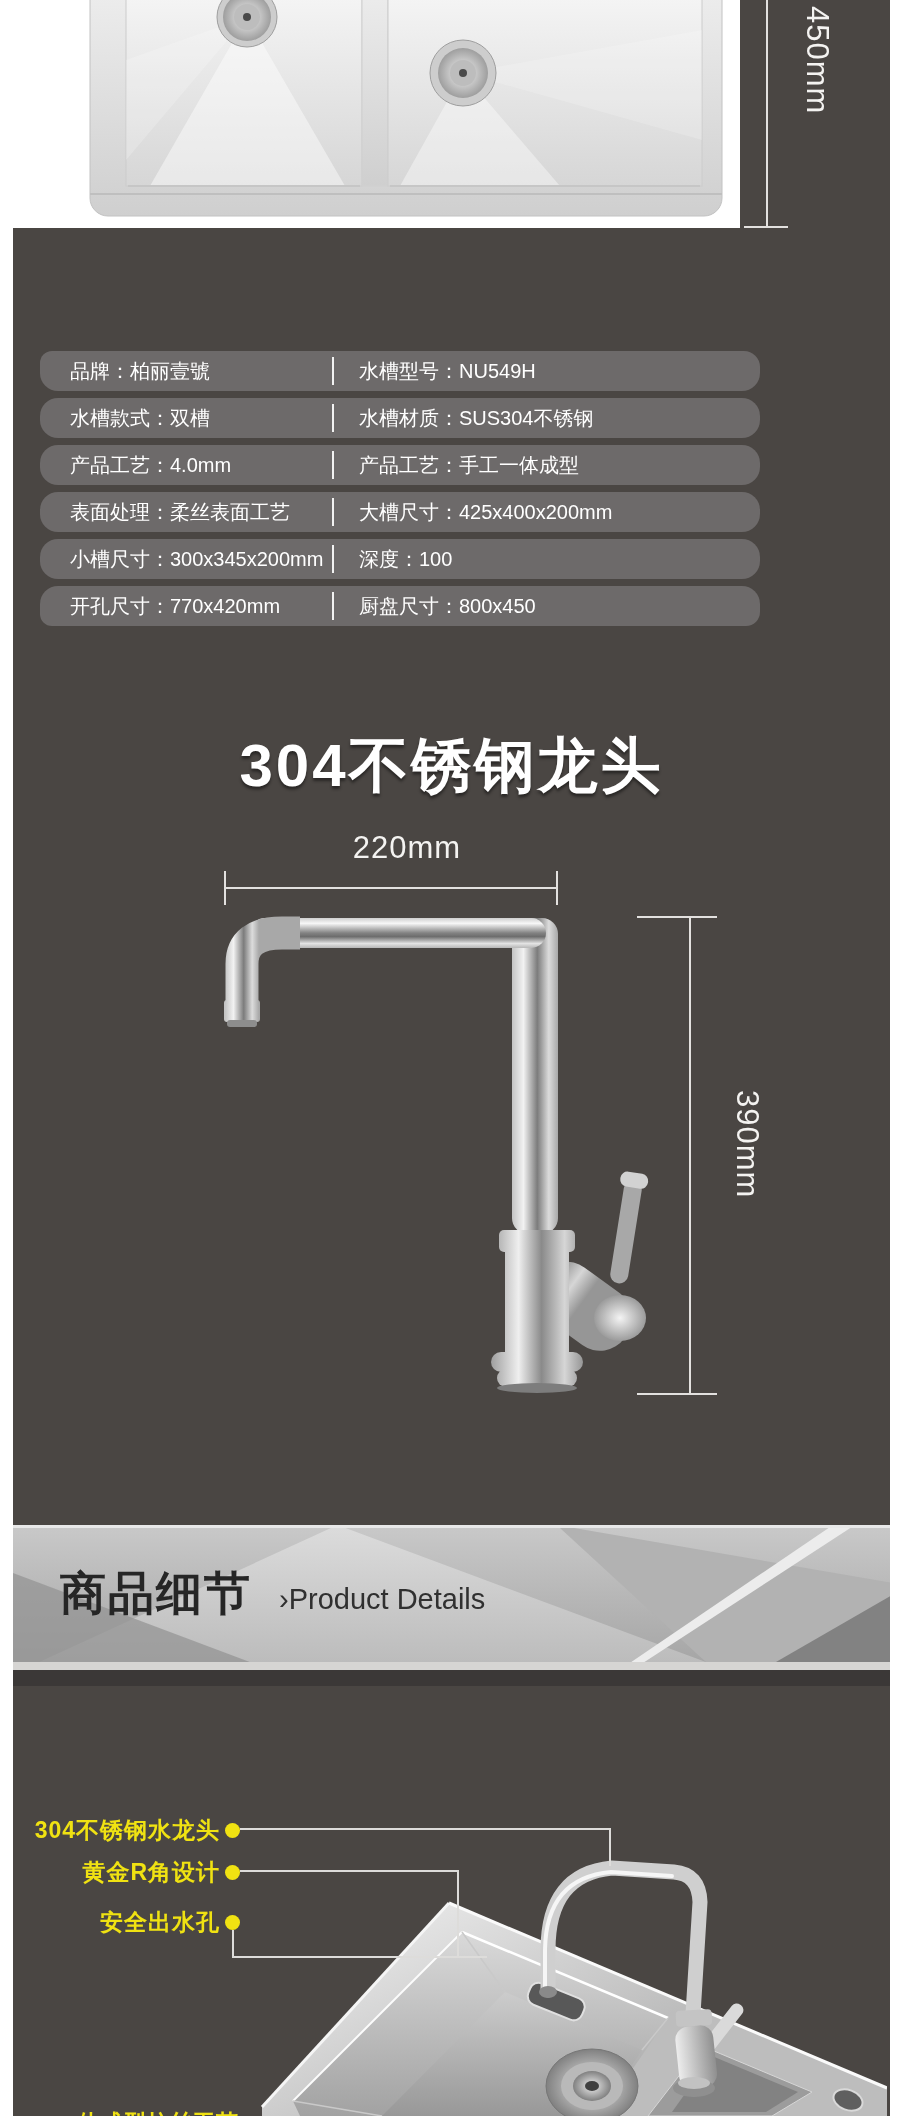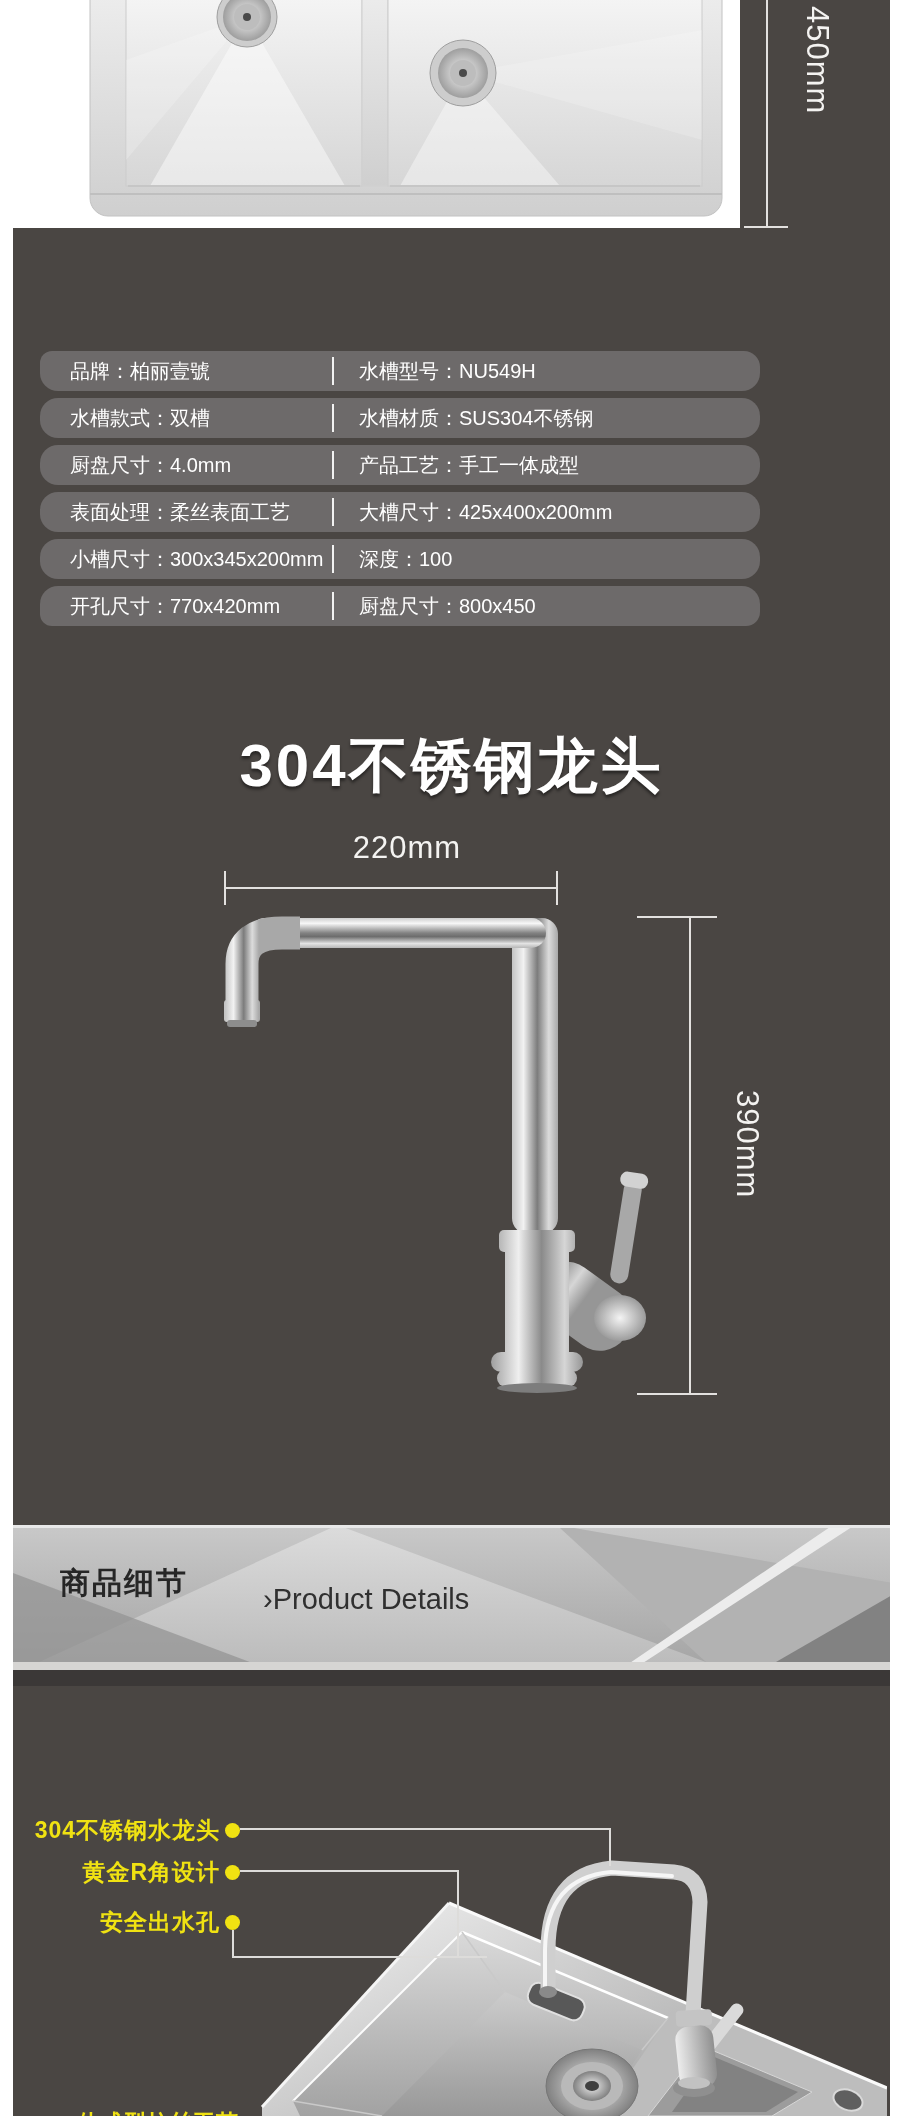--- a/index.html
+++ b/index.html
@@ -38,22 +38,22 @@
   
   .banner{position:absolute;left:0;top:1525px;width:877px;height:137px;overflow:hidden;
           background:linear-gradient(180deg,#c9c9c9,#a6a6a6);}
   .facet{position:absolute;inset:0;}
   .f-bright{background:linear-gradient(180deg,#dcdcdc,#bcbcbc);clip-path:polygon(37% 0,3% 100%,79% 100%);}
   .f-left{background:#949494;clip-path:polygon(0 35%,27% 100%,0 100%);opacity:.75;}
   .f-right{background:#b2b2b2;clip-path:polygon(62% 0,100% 42%,100% 100%,79% 100%);}
   .f-streak{background:#ececec;clip-path:polygon(93.5% 0,96% 0,72% 100%,70.5% 100%);}
   .f-rdark{background:#828282;clip-path:polygon(87% 100%,100% 52%,100% 100%);}
   .banner-top-edge{position:absolute;left:0;top:0;width:100%;height:3px;background:#e8e8e8;}
-  .banner-cn{position:absolute;left:47px;top:38px;font-size:30px;font-weight:800;color:#262626;letter-spacing:2px;}
-  .banner-en{position:absolute;left:250px;top:58px;font-size:29px;color:#303030;}
+  .banner-cn{position:absolute;left:47px;top:38px;font-size:46px;font-weight:800;color:#262626;letter-spacing:2px;}
+  .banner-en{position:absolute;left:266px;top:58px;font-size:29px;color:#303030;}
   .banner-light{position:absolute;left:0;top:1662px;width:877px;height:8px;background:#d6d5d3;}
   .banner-shadow{position:absolute;left:0;top:1670px;width:877px;height:16px;background:#3b3837;}
 
   
   .callout{position:absolute;right:650px;display:flex;align-items:center;gap:5px;white-space:nowrap;}
   .callout-label{color:#f0e212;font-size:23px;font-weight:bold;letter-spacing:1px;}
   .dot{width:15px;height:15px;border-radius:50%;background:#f0e212;}
   .conn{position:absolute;background:#dddcda;z-index:5;}
   .partial-label{position:absolute;left:42px;top:2108px;color:#f0e212;font-size:22px;font-weight:bold;
                  letter-spacing:1px;white-space:nowrap;}
@@ -116,21 +116,21 @@
       <div class="spec-left">品牌：柏丽壹號</div>
       <div class="spec-div"></div>
       <div class="spec-right">水槽型号：NU549H</div>
     </div>
     <div class="spec-row">
       <div class="spec-left">水槽款式：双槽</div>
       <div class="spec-div"></div>
       <div class="spec-right">水槽材质：SUS304不锈钢</div>
     </div>
     <div class="spec-row">
-      <div class="spec-left">厨盘尺寸：4.0mm</div>
+      <div class="spec-left">产品工艺：4.0mm</div>
       <div class="spec-div"></div>
       <div class="spec-right">产品工艺：手工一体成型</div>
     </div>
     <div class="spec-row">
       <div class="spec-left">表面处理：柔丝表面工艺</div>
       <div class="spec-div"></div>
       <div class="spec-right">大槽尺寸：425x400x200mm</div>
     </div>
     <div class="spec-row">
       <div class="spec-left">小槽尺寸：300x345x200mm</div>

